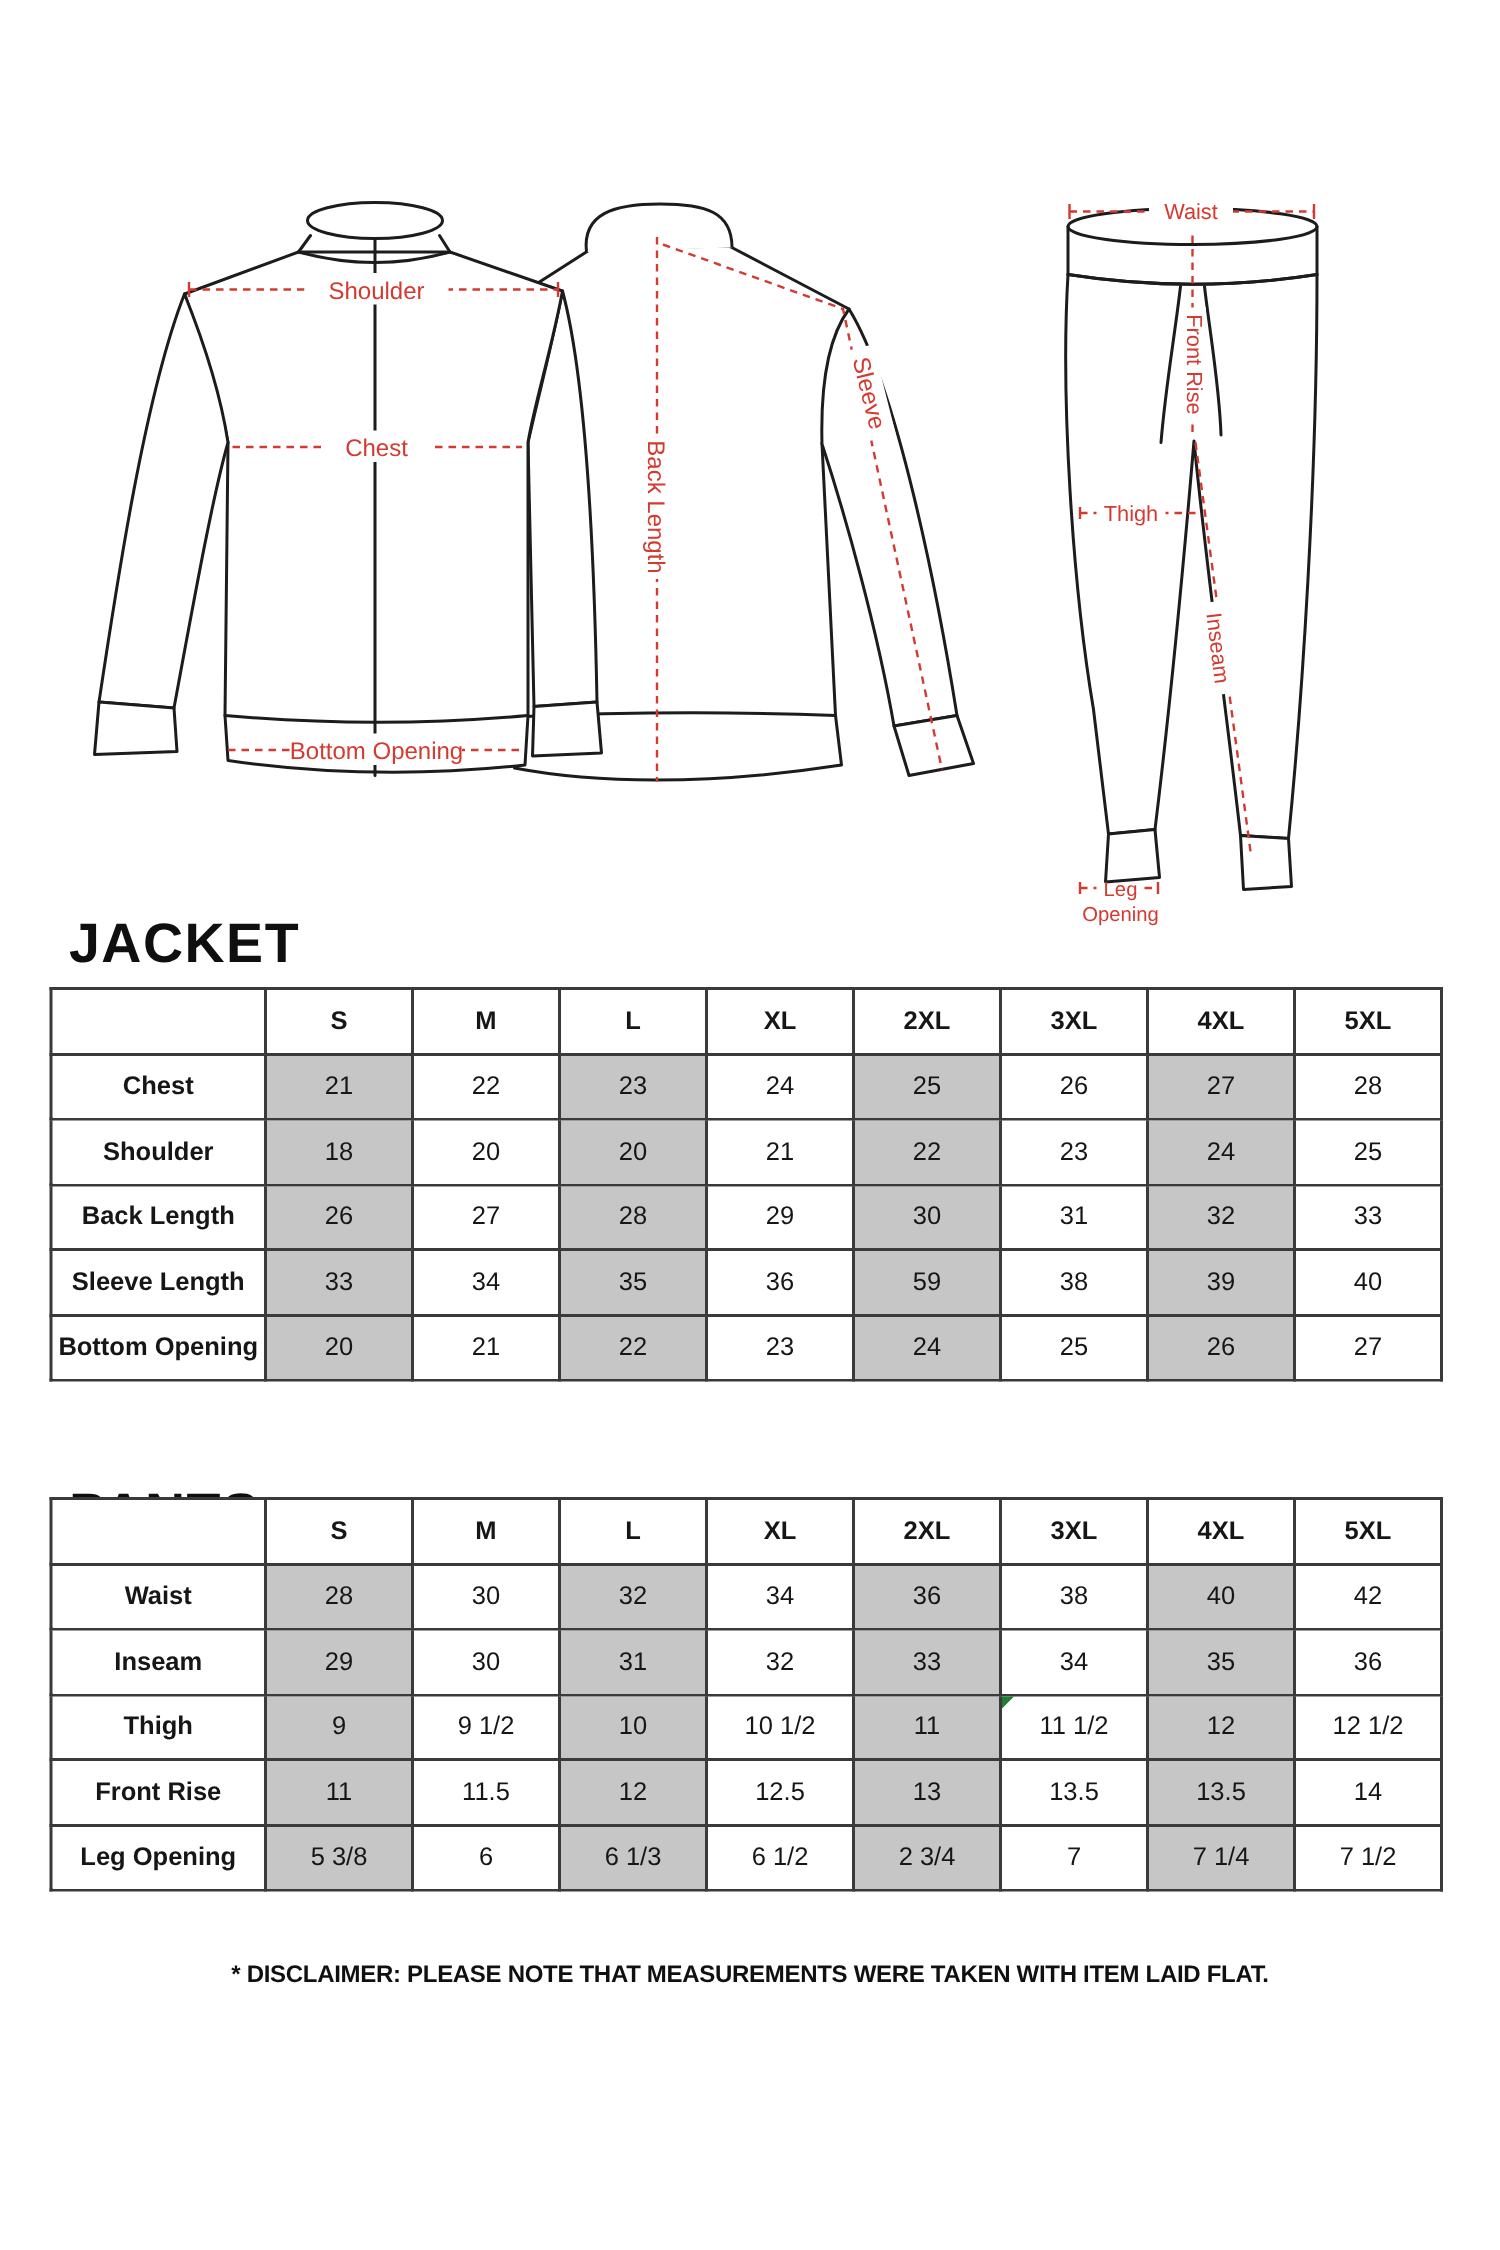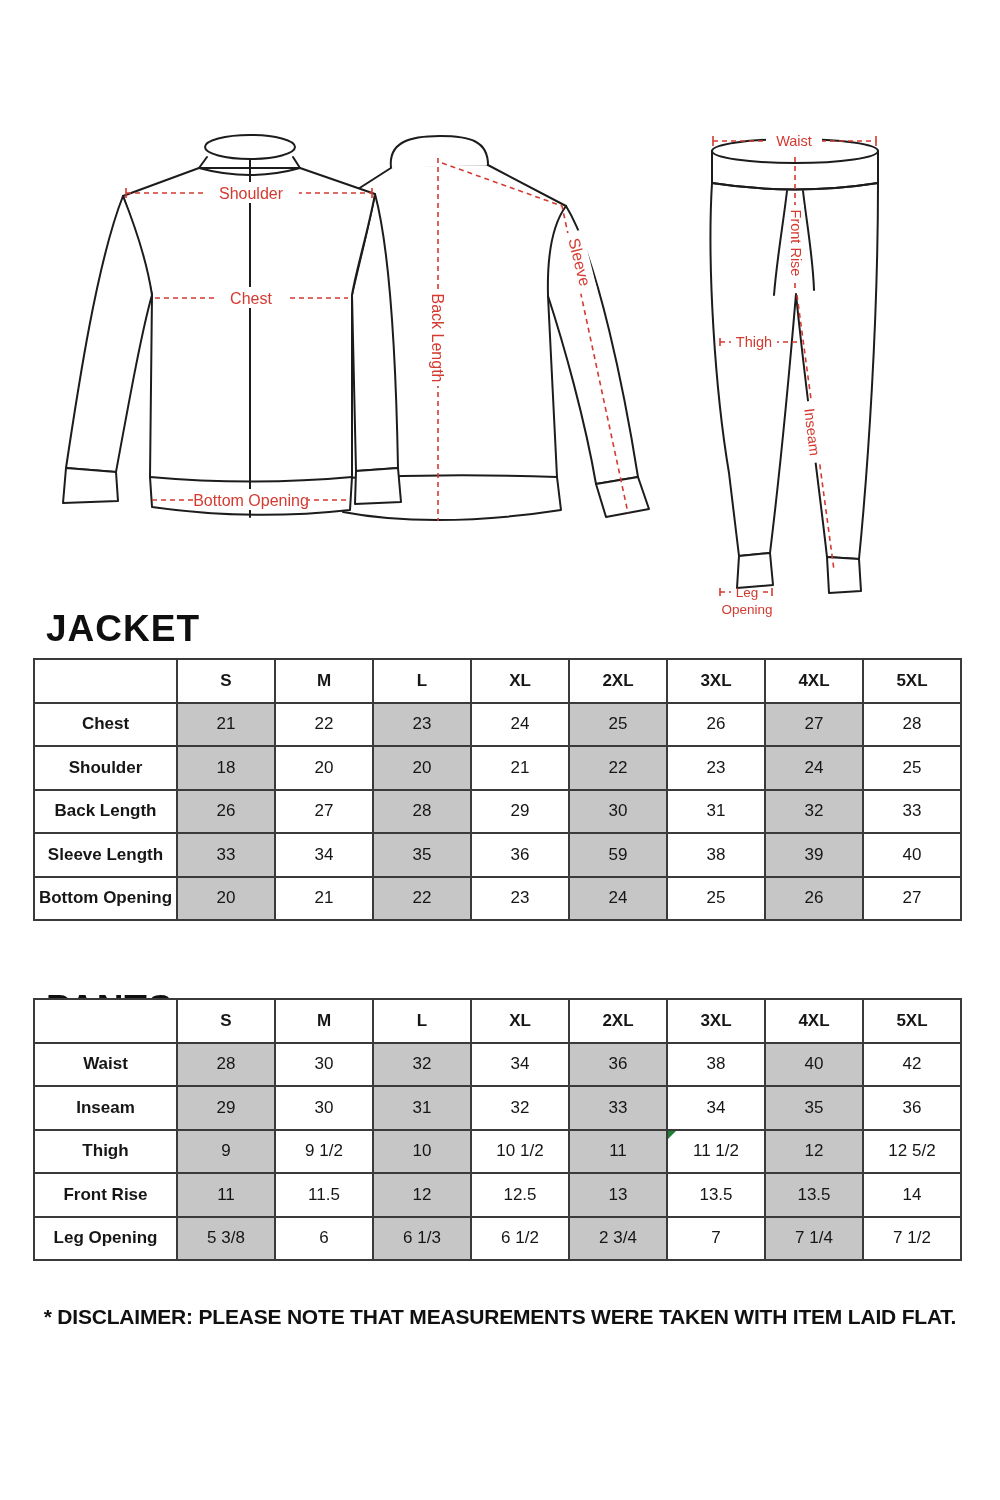--- a/index.html
+++ b/index.html
@@ -43,21 +43,21 @@
   .size-table td{font-weight:normal;}
   .size-table td.shaded{background:#c6c6c6;}
   .cell-marker{
     position:absolute;top:0;left:0;width:0;height:0;
     border-top:8px solid #1e7e34;border-right:8px solid transparent;
   }
   
   .disclaimer{
     position:absolute;left:0;width:1000px;top:1303px;
     text-align:center;font-weight:bold;color:#101010;
-    font-size:21px;line-height:27px;letter-spacing:-0.2px;
+    font-size:16px;line-height:27px;letter-spacing:-0.2px;
   }
 </style>
 </head>
 <body>
 
 <div class="page">
 
   <svg id="diagram" width="1000" height="645" viewBox="0 0 1000 645">
 
     <g>
@@ -288,21 +288,21 @@
         </tr>
         <tr>
           <th>Thigh</th>
           <td class="shaded">9</td>
           <td>9 1/2</td>
           <td class="shaded">10</td>
           <td>10 1/2</td>
           <td class="shaded">11</td>
           <td>11 1/2<span class="cell-marker" style="border-top-color: rgb(30, 126, 52);"></span></td>
           <td class="shaded">12</td>
-          <td>12 5/2</td>
+          <td>12 1/2</td>
         </tr>
         <tr>
           <th>Front Rise</th>
           <td class="shaded">11</td>
           <td>11.5</td>
           <td class="shaded">12</td>
           <td>12.5</td>
           <td class="shaded">13</td>
           <td>13.5</td>
           <td class="shaded">13.5</td>

